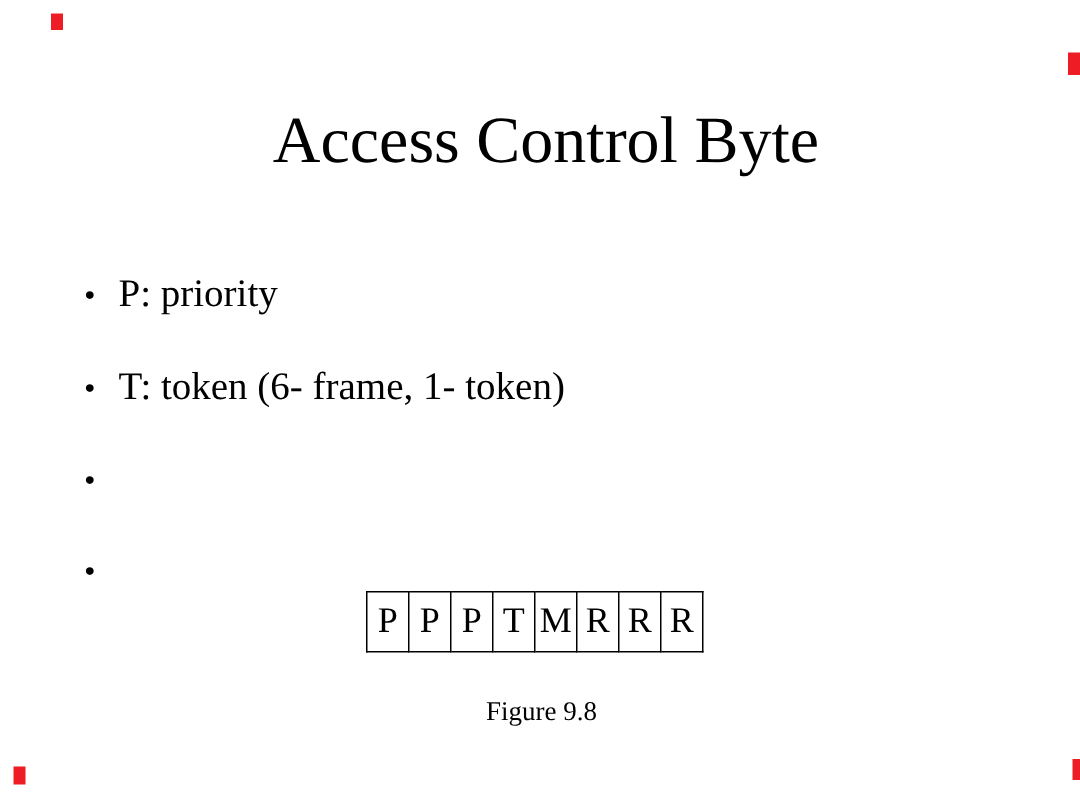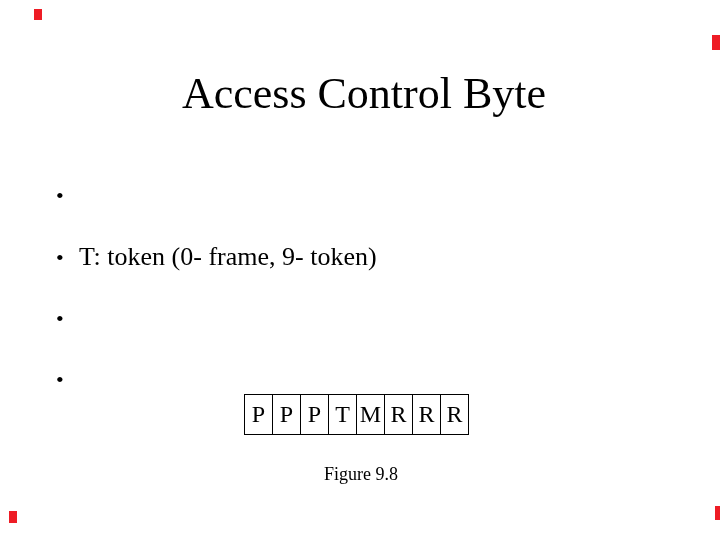--- a/index.html
+++ b/index.html
@@ -88,24 +88,25 @@
 </head>
 <body>
 
 <div class="slide">
 
   <div class="slide-title">Access Control Byte</div>
 
   <ul class="bullet-list">
     <li class="bullet-item">
       <span class="bullet-marker">•</span>
+      <span>P: priority</span>
     </li>
     <li class="bullet-item">
       <span class="bullet-marker">•</span>
-      <span>T: token (0- frame, 9- token)</span>
+      <span>T: token (6- frame, 1- token)</span>
     </li>
     <li class="bullet-item">
       <span class="bullet-marker">•</span>
     </li>
     <li class="bullet-item">
       <span class="bullet-marker">•</span>
     </li>
   </ul>
 
   <table class="byte-table">

